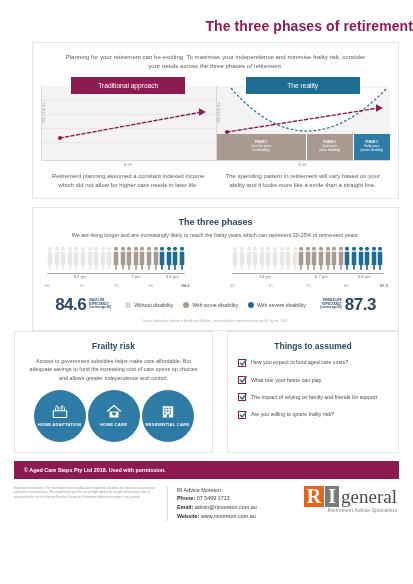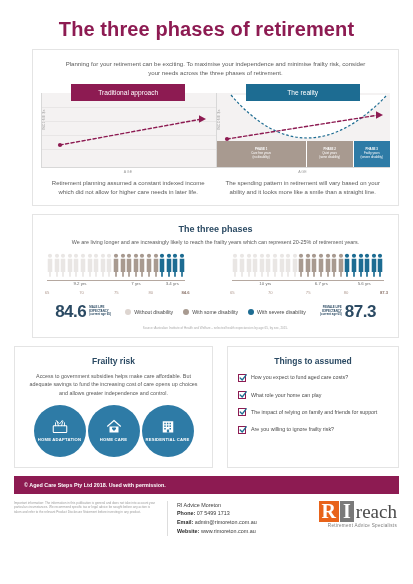--- a/index.html
+++ b/index.html
@@ -6,23 +6,23 @@
   body{
     width:413px;height:584px;
     background:#ffffff;
     font-family:"Liberation Sans", sans-serif;
     color:#4a4a4a;
     overflow:hidden;
   }
   .page{position:relative;width:413px;height:584px;box-sizing:border-box;}
 
   .main-title{
-    text-align:center;
+    text-align:right;
     color:#8d1b52;
-    font-size:20px;
+    font-size:14px;
     font-weight:bold;
     padding-top:18px;
     letter-spacing:.1px;
   }
 
   .card{
     margin:8px 14px 0 32px;
     border:1px solid #e4e4e4;
     background:#fff;
     box-sizing:border-box;
@@ -102,21 +102,21 @@
 
   .legendrow{display:flex;align-items:center;justify-content:center;gap:10px;padding-top:3px;}
   .bignum{display:flex;align-items:center;gap:3px;}
   .bignum .num{font-size:17px;font-weight:bold;color:#2b4a63;letter-spacing:-.5px;}
   .bignum .lbl{font-size:2.9px;line-height:1.25;color:#2b4a63;font-weight:bold;max-width:26px;}
   .legitem{display:flex;align-items:center;gap:3px;font-size:5.2px;color:#4a4a4a;}
   .dot{width:6px;height:6px;border-radius:50%;display:inline-block;}
   .source{text-align:center;font-size:3.1px;color:#aaa;padding:4px 0 7px 0;}
 
   
-  .bottom{display:flex;gap:14px;margin:8px 14px 0 14px;}
+  .bottom{display:flex;gap:14px;margin:0 14px 0 14px;}
   .bcard{border:1px solid #e4e4e4;box-sizing:border-box;background:#fff;}
   .bleft{width:199px;}
   .bright{flex:1;}
   .b-title{text-align:center;font-size:8.5px;font-weight:bold;color:#2b4a63;padding-top:9px;}
   .b-text{font-size:5.4px;line-height:1.6;text-align:center;color:#5a5a5a;padding:6px 14px 0 14px;}
 
   .circles{display:flex;justify-content:center;gap:2px;padding:7px 0 10px 0;}
   .circle{
     width:52px;height:52px;border-radius:50%;background:#2e7ba6;
     display:flex;flex-direction:column;align-items:center;justify-content:center;
@@ -566,19 +566,19 @@
       </div>
       <div>
         <b>Website:</b>
         <span>www.rimoreton.com.au</span>
       </div>
     </div>
     <div class="logo">
       <div class="logo-main">
         <span class="logo-r">R</span>
         <span class="logo-i">I</span>
-        <span class="logo-word">reach</span>
+        <span class="logo-word">general</span>
       </div>
       <div class="logo-tag">Retirement Advice Specialists</div>
     </div>
   </div>
 
 </div>
 
 </body></html>

